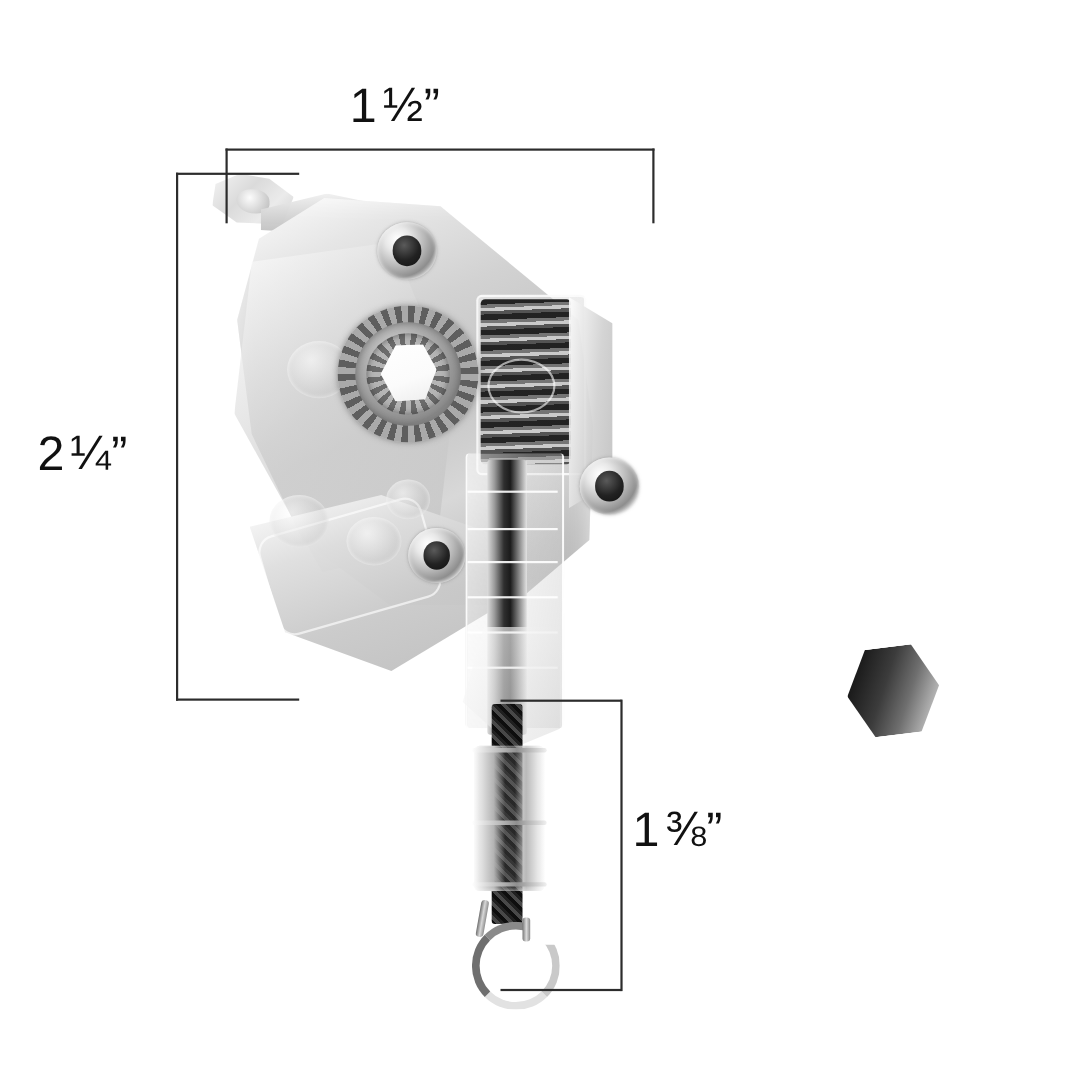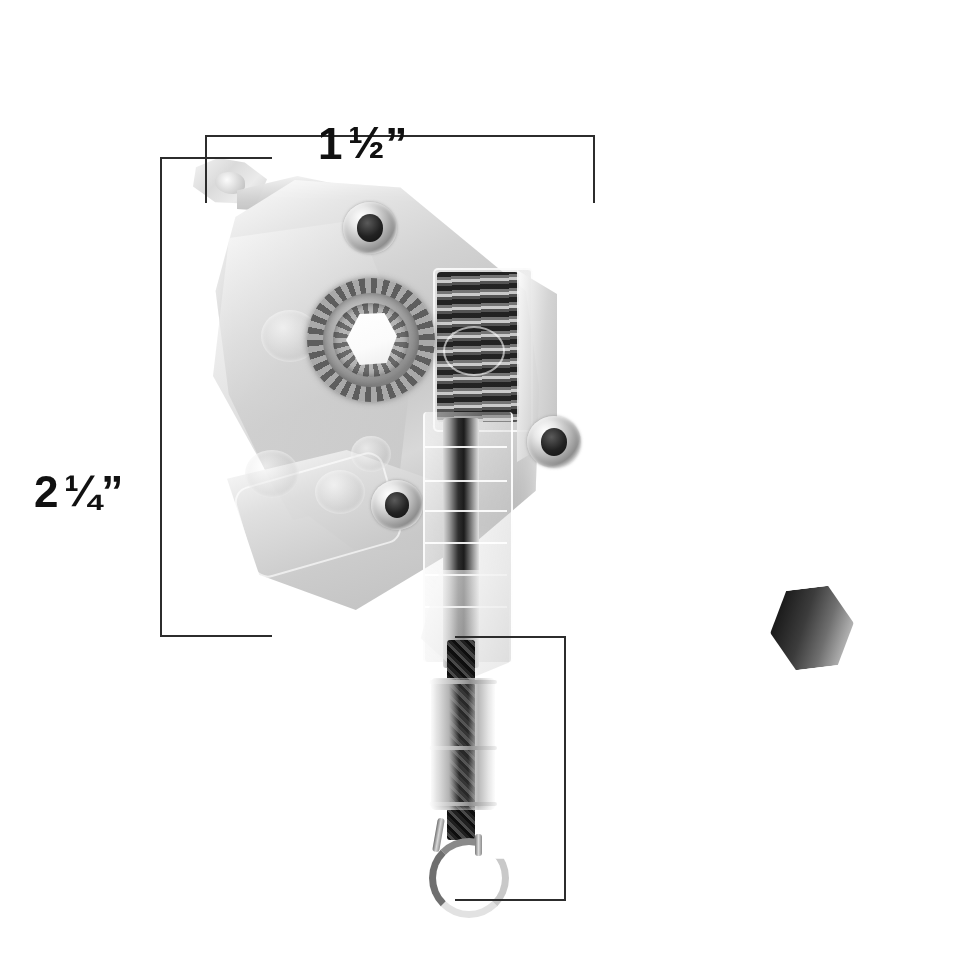--- a/index.html
+++ b/index.html
@@ -17,37 +17,36 @@
     height: 975px;
     background: #ffffff;
     overflow: hidden;
   }
 
   
   .dim-label {
     position: absolute;
     color: #111111;
     font-family: "Liberation Sans", sans-serif;
-    font-weight: 700;
+    font-weight: 400;
     white-space: nowrap;
     letter-spacing: 0.5px;
-    margin-top: 47px;
   }
   .dim-label .num { font-size: 44px; }
   .dim-label .frac {
     font-size: 44px;
     display: inline-block;
     transform: translateY(-1px);
   }
   .dim-label .quote {
     font-size: 44px;
   }
 
   #label-width  { left: 318px; top: 72px; }
-  #label-height { left: 34px;  top: 420px; }
+  #label-height { left: 34px;  top: 388px; }
   #label-cord   { left: 575px; top: 730px; }
 
   #label-hex {
     position: absolute;
     left: 612px;
     top: 524px;
     font-size: 40px;
     color: #111111;
     white-space: nowrap;
     letter-spacing: 0px;
@@ -469,19 +468,23 @@
   <div class="dim-label" id="label-width">
     <span class="num">1</span>
     <span class="frac">½</span><span class="quote">”</span>
   </div>
 
   <div class="dim-label" id="label-height">
     <span class="num">2</span>
     <span class="frac">¼</span><span class="quote">”</span>
   </div>
 
+  <div class="dim-label" id="label-cord">
+    <span class="num">1</span>
+    <span class="frac">⅜</span><span class="quote">”</span>
+  </div>
 
 
   <div id="hex-swatch">
     <div class="hexshape"></div>
   </div>
 
 </div>
 
 </body></html>

